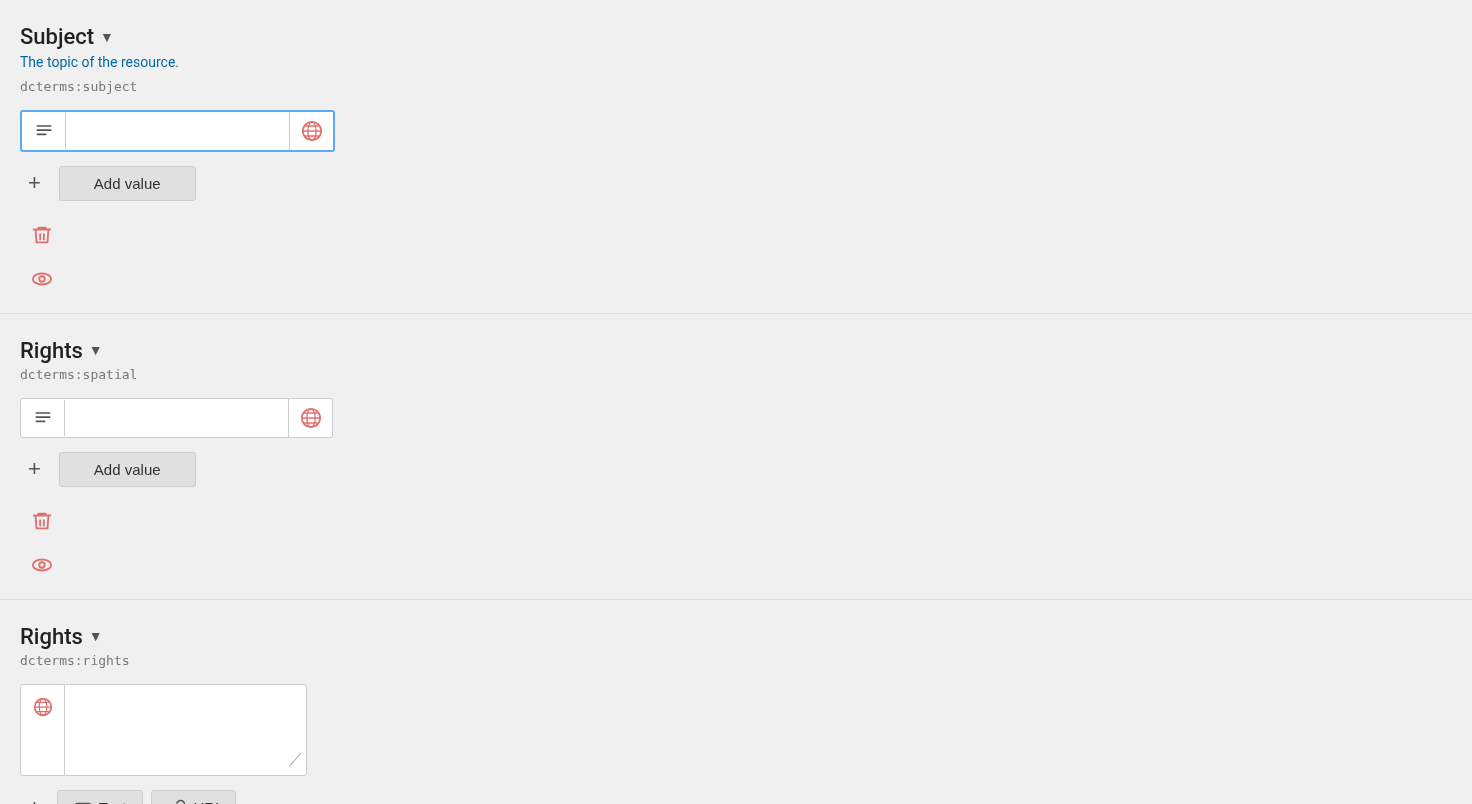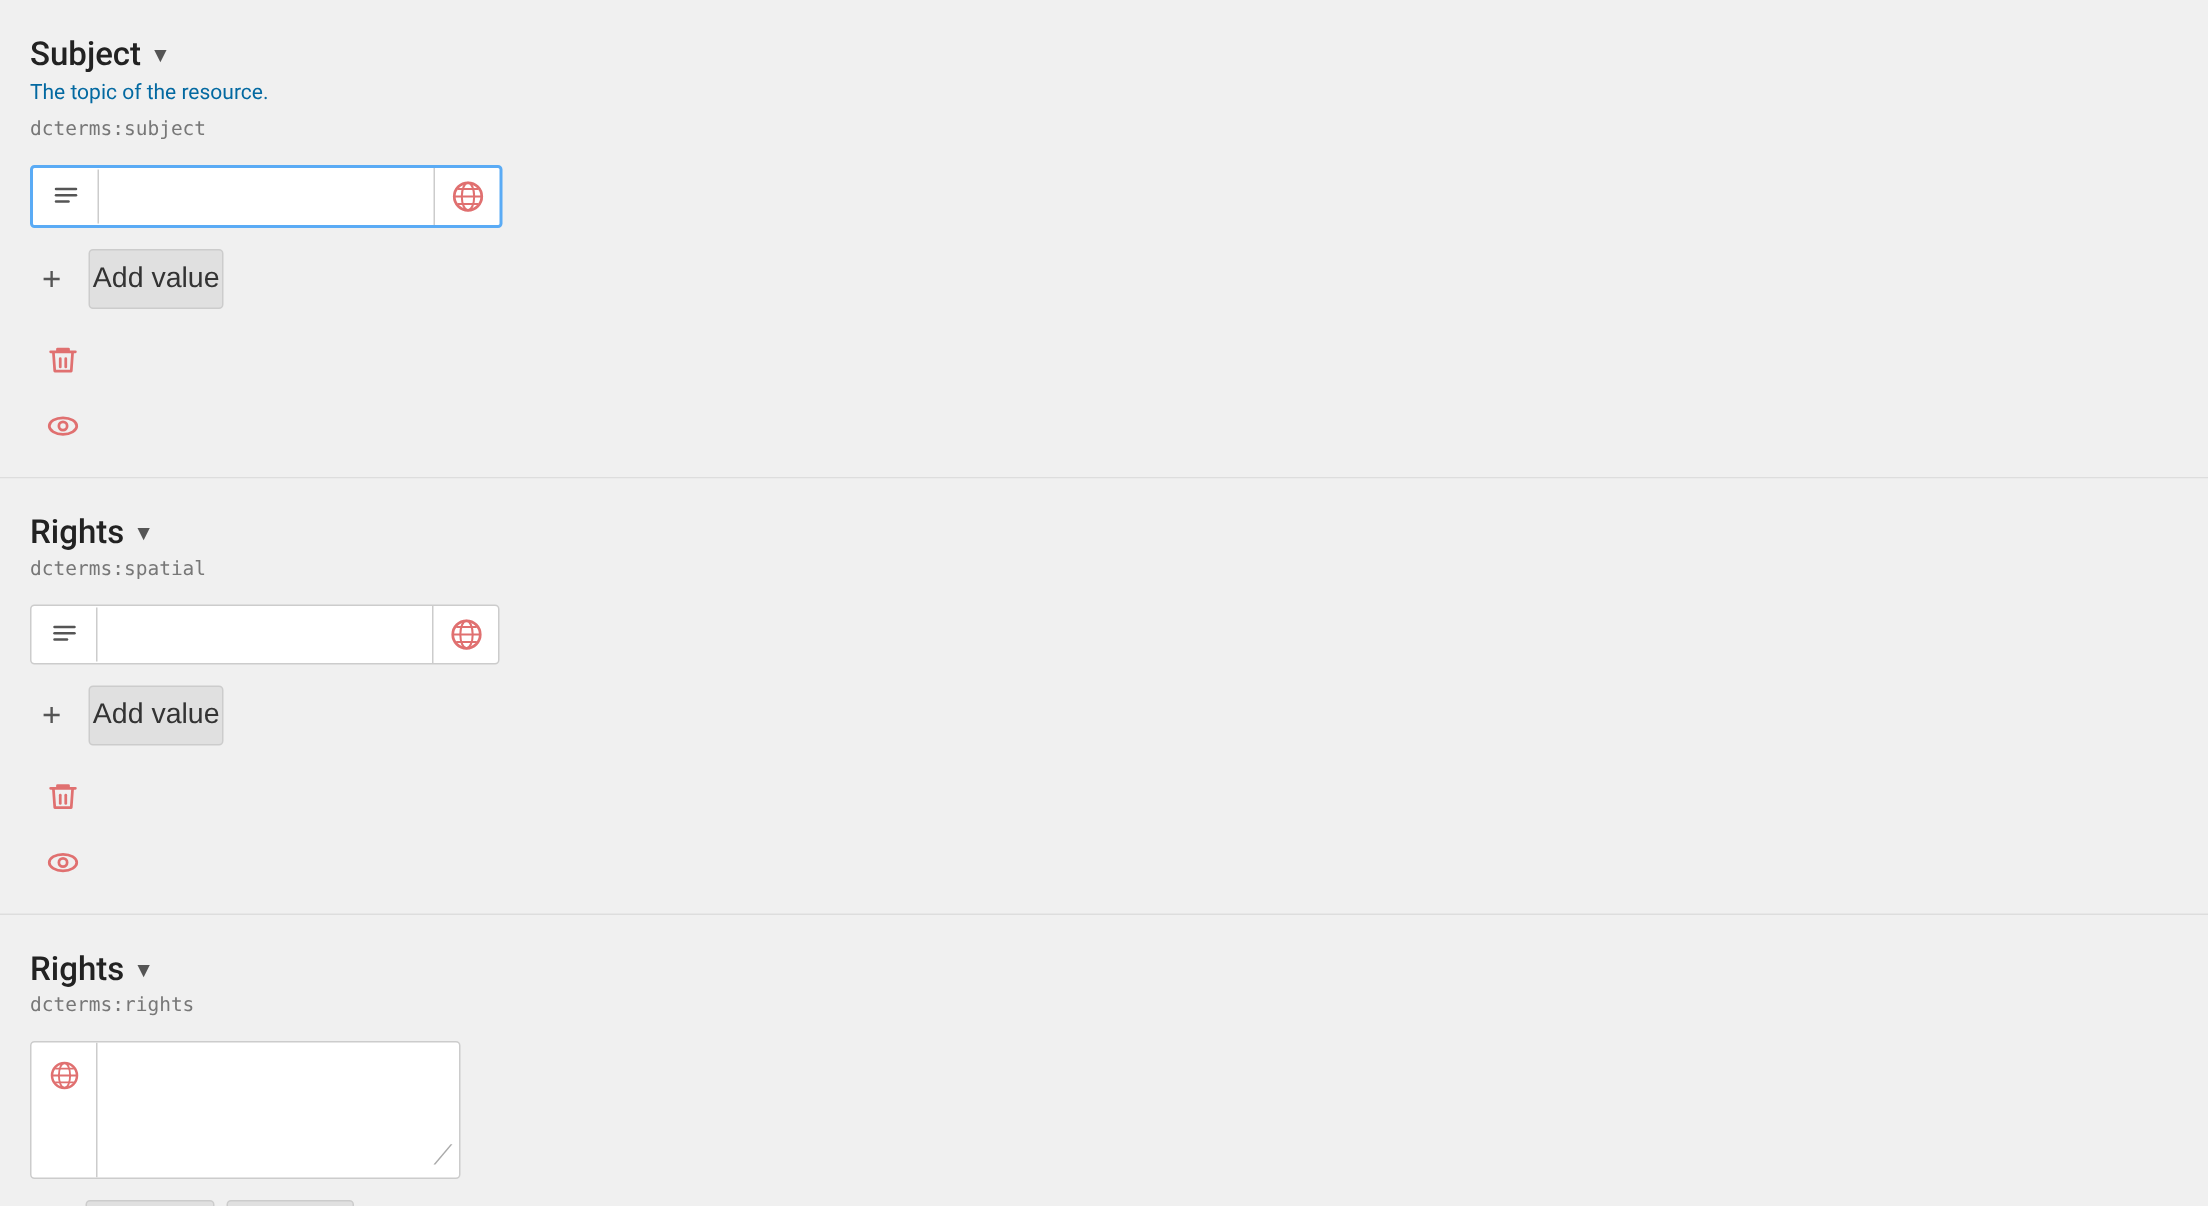--- a/index.html
+++ b/index.html
@@ -232,22 +232,22 @@
       border: none;
       padding: 4px 8px;
       display: flex;
       align-items: center;
     }
 
     .add-value-btn {
       background: #e0e0e0;
       border: 1px solid #ccc;
       border-radius: 3px;
-      padding: 8px 2px;
-      font-size: 19px;
+      padding: 8px 34px;
+      font-size: 15px;
       color: #333;
       cursor: pointer;
     }
 
     .button-group {
       display: flex;
       align-items: center;
       gap: 8px;
       margin-top: 4px;
     }

